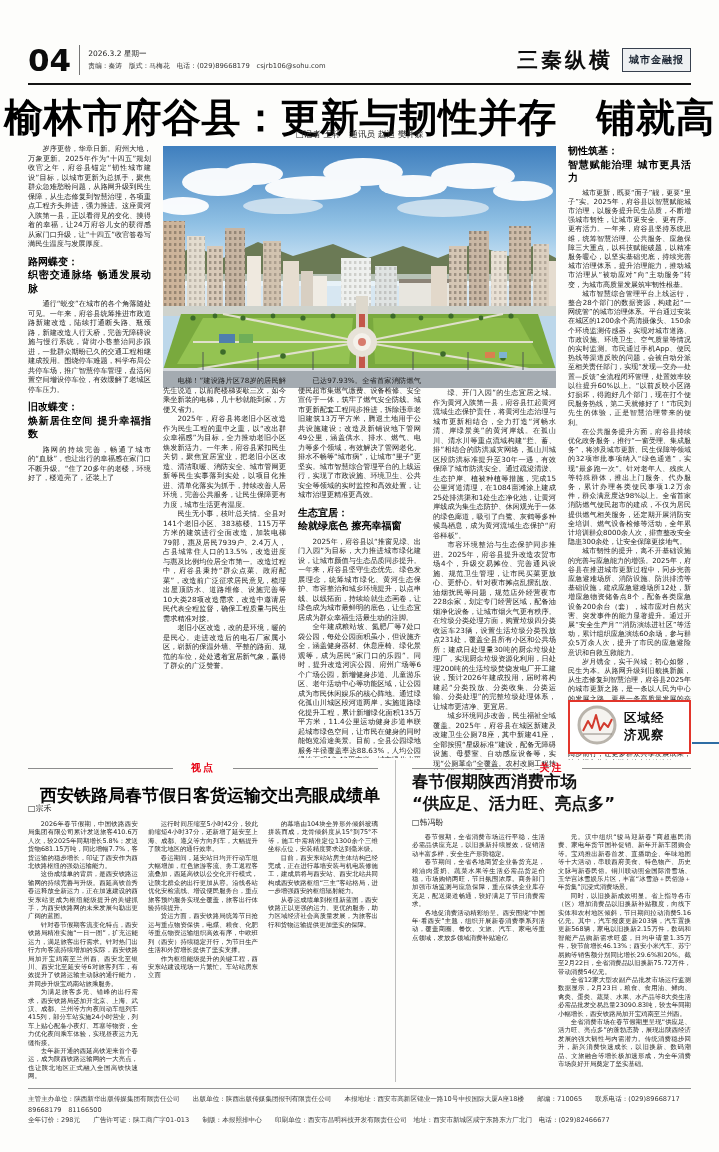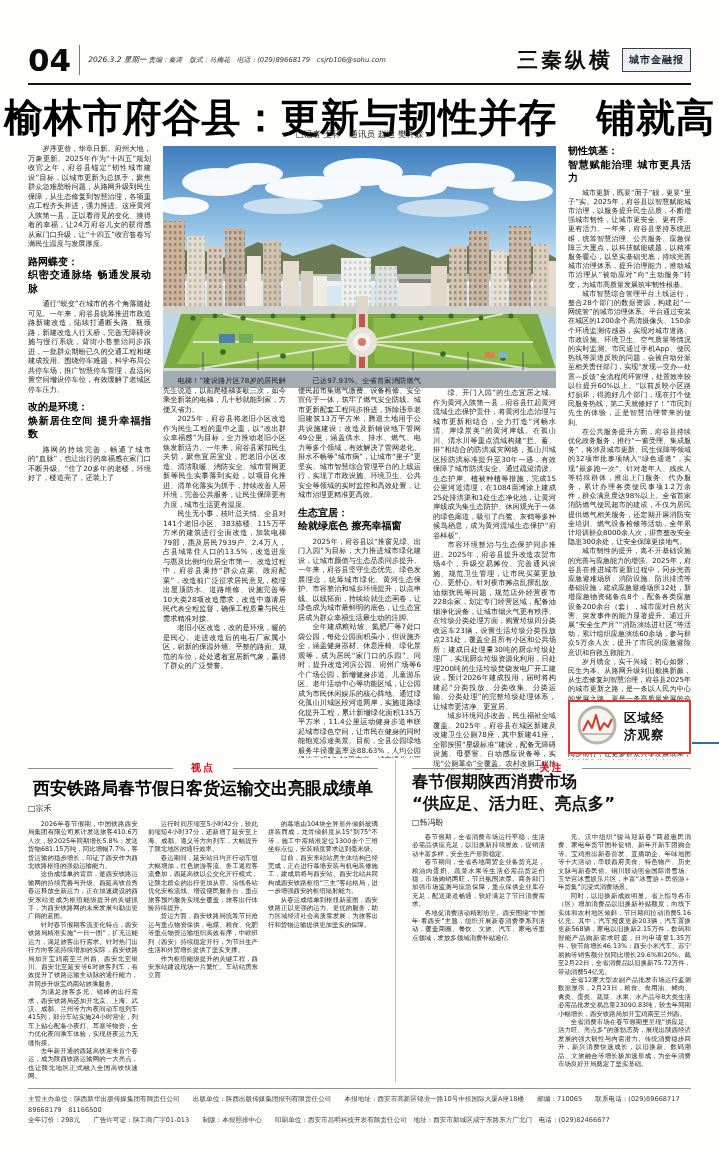--- a/index.html
+++ b/index.html
@@ -3,21 +3,21 @@
 <meta charset="utf-8">
 <style>
   html,body{margin:0;padding:0;}
   body{width:719px;height:1152px;background:#f3f2ee;}
   .page{position:relative;width:719px;height:1152px;background:#fdfdfb;overflow:hidden;
         font-family:"DejaVu Sans","Liberation Sans",sans-serif;color:#1b1b1b;}
   
   .page-header{position:absolute;left:28px;top:40px;width:663px;height:40px;display:flex;align-items:center;}
   .pn{font-size:31px;font-weight:800;line-height:36px;color:#0c0c0c;}
   .hdiv{width:1px;height:30px;background:#777;margin:0 8px;}
-  .hinfo{display:flex;flex-direction:row;justify-content:center;gap:2px;font-style:italic;}
+  .hinfo{display:flex;flex-direction:column;justify-content:center;gap:2px;}
   .hdate{font-size:7.5px;color:#222;}
   .hstaff{font-size:6.8px;color:#333;}
   .hright{margin-left:auto;display:flex;align-items:center;gap:9px;}
   .secname{font-size:21px;font-weight:800;letter-spacing:3px;color:#0c0c0c;}
   .badge{font-size:10px;font-weight:700;letter-spacing:1px;color:#16202e;border:1.5px solid #38414f;
          padding:4px 6px;background:#eef0f2;}
   .header-rule{position:absolute;left:28px;top:83px;width:663px;height:2px;background:#141414;}
   
   .headline{position:absolute;left:0;top:91px;width:719px;text-align:center;
             font-size:39px;font-weight:800;letter-spacing:.5px;color:#000;margin:0;}
@@ -44,21 +44,21 @@
   .logo-line{height:2px;background:#2e6da4;margin-top:3px;}
   .ll1{width:68px;} .ll2{width:42px;}
   
   .sec-row{position:absolute;top:761px;display:flex;align-items:center;gap:18px;}
   .sec-row .ln{flex:1;height:1px;background:#8d8d8d;}
   .sec-row .lt{color:#e60012;font-weight:800;font-size:10px;letter-spacing:2px;}
   .sr-left{left:28px;width:350px;} .sr-right{left:412px;width:279px;}
   .vdiv{position:absolute;left:395px;top:760px;width:1px;height:322px;background:#bdbdbd;}
   
   .vp-head{position:absolute;left:28px;top:777px;width:350px;text-align:center;
-           font-size:17px;font-weight:800;color:#000;margin:0;}
+           font-size:17px;font-weight:800;color:#000;margin:7px;}
   .vp-by{position:absolute;left:28px;top:803px;font-size:8px;color:#222;}
   .bcol{position:absolute;top:820px;height:262px;overflow:hidden;text-align:justify;}
   .bcol p{font-size:6.4px;line-height:8.4px;margin:0;text-indent:2em;color:#1f1f1f;}
   .v1{left:28px;width:110px;} .v2{left:148px;width:110px;} .v3{left:268px;width:110px;}
   
   .fc-head1{position:absolute;left:412px;top:771px;width:279px;font-size:16.5px;font-weight:800;color:#111;margin:0;}
   .fc-head2{position:absolute;left:412px;top:793px;width:279px;font-size:16.5px;font-weight:800;color:#111;margin:0;}
   .fc-by{position:absolute;left:412px;top:817px;font-size:8px;color:#222;}
   .f1{left:412px;top:833px;width:133px;height:249px;}
   .f2{left:558px;top:833px;width:133px;height:249px;}
@@ -86,21 +86,21 @@
   <div class="header-rule"></div>
 
   <h1 class="headline">榆林市府谷县：更新与韧性并存　铺就高质量发展路</h1>
   <div class="byline">□记者 王轩　通讯员 赵迪 樊仲森</div>
 
   <section class="col c1">
     <p>岁序更替，华章日新。府州大地，万象更新。2025年作为“十四五”规划收官之年，府谷县锚定“韧性城市建设”目标，以城市更新为总抓手，聚焦群众急难愁盼问题，从路网升级到民生保障，从生态修复到智慧治理，各项重点工程齐头并进，强力推进。这座黄河入陕第一县，正以看得见的变化、摸得着的幸福，让24万府谷儿女的获得感从家门口升级，让“十四五”收官答卷写满民生温度与发展厚度。</p>
     <div class="subhead">路网蝶变：
 织密交通脉络 畅通发展动脉</div>
     <p>通行“蜕变”在城市的各个角落随处可见。一年来，府谷县统筹推进市政道路新建改造，陆续打通断头路、瓶颈路，新建改造人行天桥，完善无障碍设施与慢行系统，背街小巷整治同步跟进，一批群众期盼已久的交通工程相继建成投用。围绕停车难题，科学布局公共停车场，推广智慧停车管理，盘活闲置空间增设停车位，有效缓解了老城区停车压力。</p>
-    <div class="subhead">改的是环境：
+    <div class="subhead">旧改蝶变：
 焕新居住空间 提升幸福指数</div>
     <p>路网的持续完善，畅通了城市的“血脉”，也让出行的幸福感在家门口不断升级。“住了20多年的老楼，环境好了，楼道亮了，还装上了</p>
   </section>
 
   <figure class="photo" style="margin:0;">
     <svg width="393" height="242" viewBox="0 0 393 242" xmlns="http://www.w3.org/2000/svg">
       <defs>
         <linearGradient id="sky" x1="0" y1="0" x2="0" y2="1">
           <stop offset="0" stop-color="#3f7fbe"></stop>
             <stop offset="0.55" stop-color="#8fc0e4"></stop>

